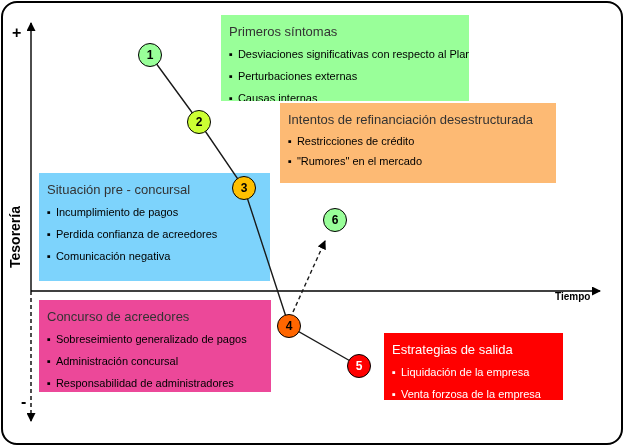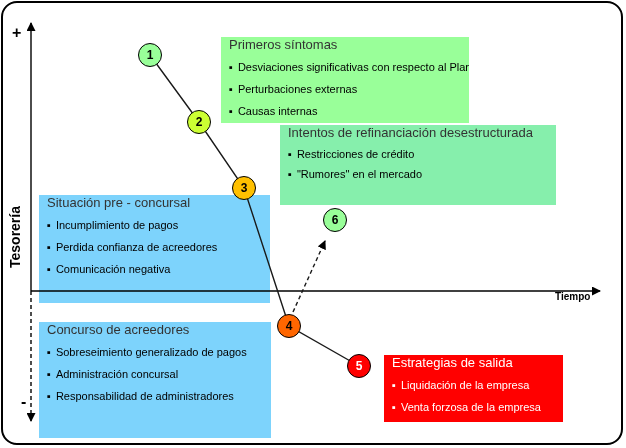--- a/index.html
+++ b/index.html
@@ -1,20 +1,20 @@
 <!DOCTYPE html>
 <html><head>
 <meta charset="utf-8">
 <style>
   html,body{margin:0;padding:0;background:#ffffff;}
   body{width:626px;height:448px;font-family:"Liberation Sans", sans-serif;position:relative;}
   .frame{position:absolute;left:1px;top:1px;width:622px;height:444px;border:2px solid #000;border-radius:16px;background:#fff;box-sizing:border-box;overflow:hidden;}
   .canvas{position:absolute;left:0;top:0;width:100%;height:100%;}
   svg.overlay{position:absolute;left:0;top:0;width:626px;height:448px;pointer-events:none;z-index:3;}
-  .box{position:absolute;z-index:2;padding:0 8px 2px 8px;box-sizing:border-box;overflow:hidden;margin-top:22px;}
+  .box{position:absolute;z-index:2;padding:9px 8px 2px 8px;box-sizing:border-box;overflow:hidden;}
   .box-title{font-size:13px;line-height:16px;color:#333333;margin-bottom:3px;white-space:nowrap;}
   .box ul{margin:0;padding:0;list-style:none;}
   .box li{font-size:11px;line-height:22px;color:#000;white-space:nowrap;}
   .box li::before{content:"▪";margin-right:5px;}
   .box.lh20 li{line-height:20px;}
   .box.lh19 li{line-height:19px;}
   .milestone{position:absolute;z-index:4;width:24px;height:24px;border:1.5px solid #000;border-radius:50%;box-sizing:border-box;display:flex;align-items:center;justify-content:center;font-size:12px;font-weight:bold;color:#000;}
   .axis-label{position:absolute;z-index:3;font-weight:bold;color:#000;}
   .y-plus{left:9px;top:21px;font-size:16px;}
   .y-minus{left:18px;top:390px;font-size:16px;}
@@ -34,39 +34,39 @@
 
     <div class="box" style="left: 218px; top: 12px; width: 248px; height: 86px; background-color: rgb(153, 255, 153);">
       <div class="box-title">Primeros síntomas</div>
       <ul>
         <li>Desviaciones significativas con respecto al Plan</li>
         <li>Perturbaciones externas</li>
         <li>Causas internas</li>
       </ul>
     </div>
 
-    <div class="box lh20" style="left: 277px; top: 100px; width: 276px; height: 80px; background-color: #86efac;">
+    <div class="box lh20" style="left: 277px; top: 100px; width: 276px; height: 80px; background-color: #fdba74;">
       <div class="box-title">Intentos de refinanciación desestructurada</div>
       <ul>
         <li>Restricciones de crédito</li>
         <li>"Rumores" en el mercado</li>
       </ul>
     </div>
 
     <div class="box" style="left: 36px; top: 170px; width: 231px; height: 108px; background-color: #7dd3fc;">
       <div class="box-title">Situación pre - concursal</div>
       <ul>
         <li>Incumplimiento de pagos</li>
         <li>Perdida confianza de acreedores</li>
         <li>Comunicación negativa</li>
       </ul>
     </div>
 
 
-    <div class="box" style="left: 36px; top: 297px; width: 232px; height: 116px; background-color: #7dd3fc;">
+    <div class="box" style="left: 36px; top: 297px; width: 232px; height: 92px; background-color: #ec4899;">
       <div class="box-title">Concurso de acreedores</div>
       <ul>
         <li>Sobreseimiento generalizado de pagos</li>
         <li>Administración concursal</li>
         <li>Responsabilidad de administradores</li>
       </ul>
     </div>
 
     <div class="box" style="left: 381px; top: 330px; width: 179px; height: 67px; background-color: rgb(255, 0, 0);">
       <div class="box-title" style="color: rgb(255, 255, 255);">Estrategias de salida</div>

